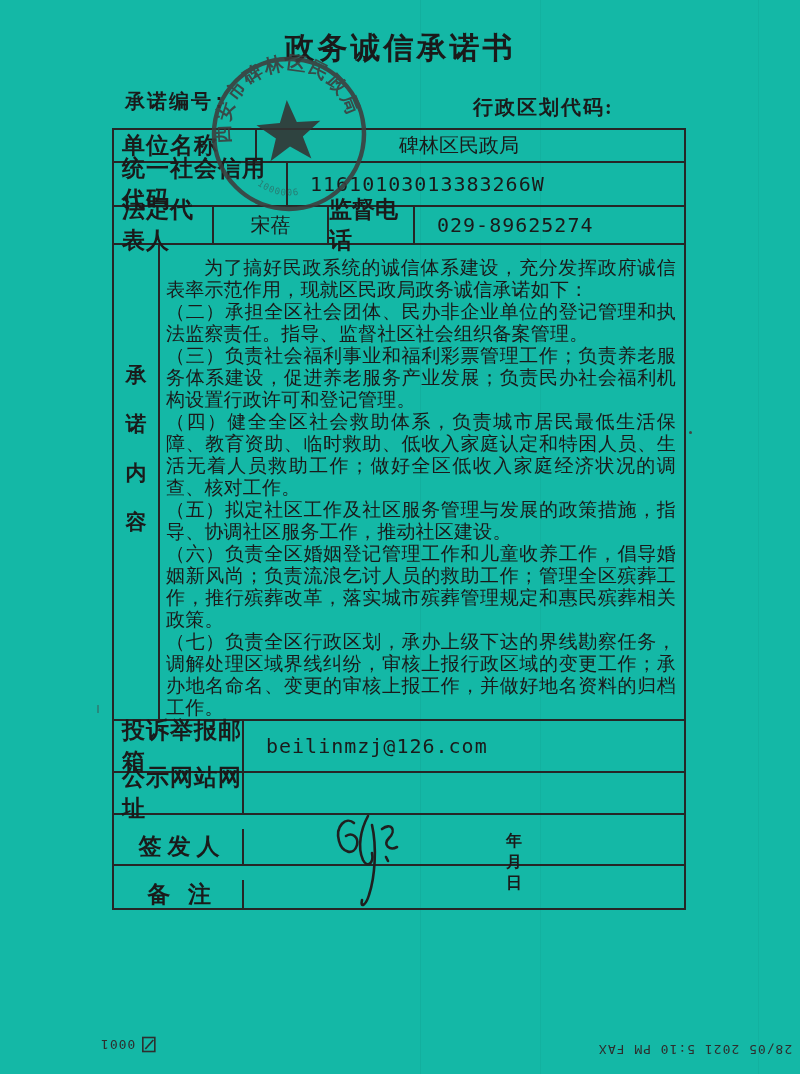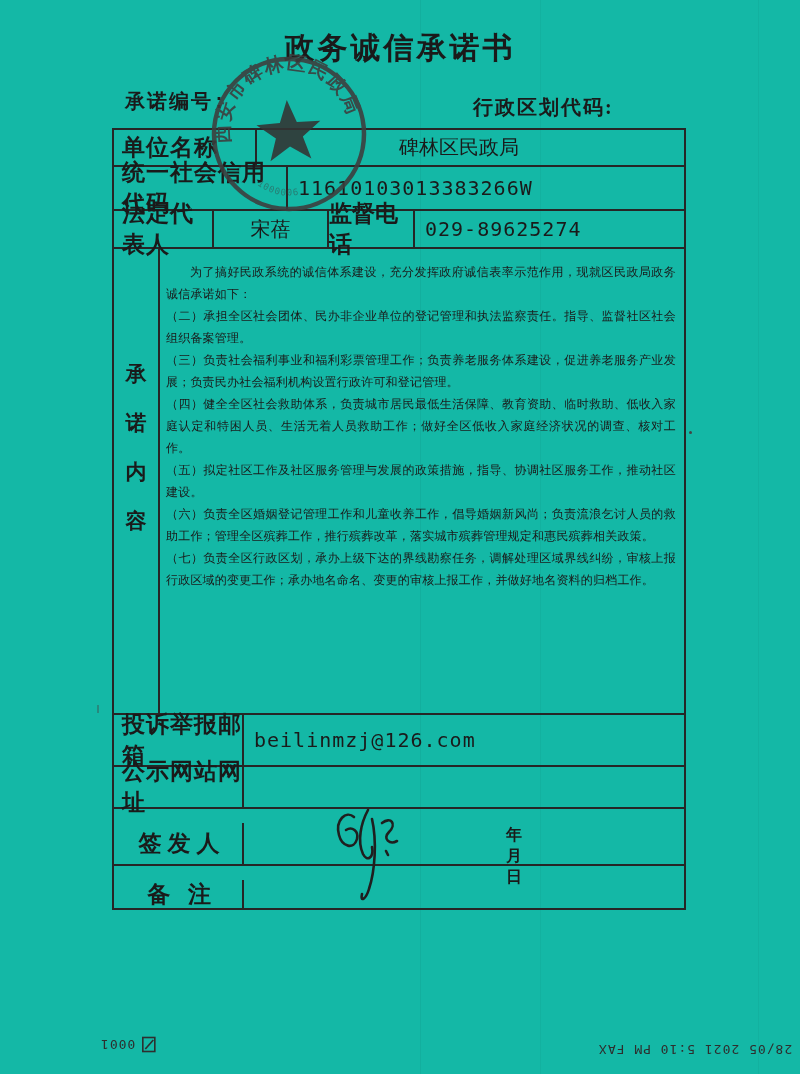--- a/index.html
+++ b/index.html
@@ -28,40 +28,40 @@
   .doc-table {
     position:absolute; left:112px; top:128px; width:574px; height:782px;
     border:2px solid #262626; display:flex; flex-direction:column;
     background:transparent;
   }
   .row { display:flex; border-bottom:2px solid #262626; }
   .row:last-child { border-bottom:none; }
   .cell { border-right:2px solid #262626; display:flex; align-items:center; }
   .cell:last-child { border-right:none; }
   .lbl { font-size:23px; font-weight:600; letter-spacing:1px; padding-left:8px; }
-  .val { font-size:20px; padding-left:10px; }
+  .val { font-size:20px; padding-left:22px; }
   .mono { font-family:"DejaVu Sans Mono", monospace; font-size:20px; letter-spacing:1px; }
 
   .r1 { height:38px; } .r2 { height:44px; } .r3 { height:38px; }
   .rbig { height:476px; } .r5 { height:52px; } .r6 { height:42px; }
   .r7 { height:58px; } .r8 { height:42px;gap:22px; }
 
   .w-unit { width:143px; } .w-credit { width:174px; }
   .w-legal { width:100px; } .w-legalval { width:115px; justify-content:center; padding-left:0; }
   .w-phone { width:86px; justify-content:center; padding-left:0; letter-spacing:0; }
   .w-botlbl { width:130px; }
   .unit-val { padding-left:142px; }
 
   .vlabel {
     width:46px; border-right:2px solid #262626; display:flex; flex-direction:column;
     align-items:center; justify-content:center; gap:21px; padding-bottom:68px;
   }
   .vlabel span { font-size:21px; font-weight:600; }
   .content-cell {
-    flex:1; padding:12px 8px 0 6px; font-size:12px; line-height:22px;
+    flex:1; padding:12px 8px 0 6px; font-size:19px; line-height:22px;
     letter-spacing:0.2px; align-items:flex-start; display:block;border-radius:22px;
   }
   .content-cell p { margin:0; text-align:justify; }
   .content-cell p:first-child { text-indent:2em; }
 
   .center-lbl { justify-content:center; padding-left:8px; letter-spacing:6px;margin-top:14px; }
 
   .sig-cell { position:relative; }
   .sig-svg { position:absolute; left:72px; top:-8px; overflow:visible; }
   .date-line { position:absolute; left:262px; top:16px; font-size:16px; font-weight:600; }

